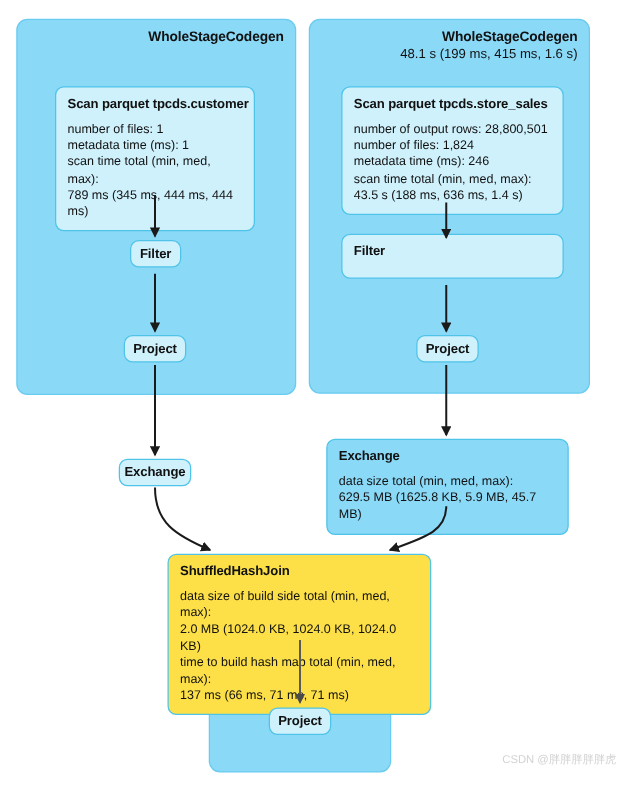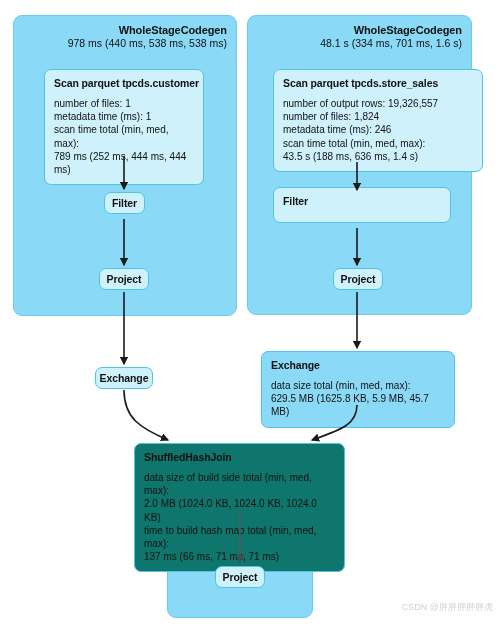--- a/index.html
+++ b/index.html
@@ -75,21 +75,21 @@
   .node.detail .node-title { margin-bottom: 8px; }
   .node-metrics {
     font-size: 10px;
     line-height: 1.32;
     white-space: pre-line;
   }
   
   .node.onwhite { background: #CFF1FC; }
   
   .node.joinbox {
-    background: #0f766e;
+    background: #fde047;
     border-color: #4FC3E8;
   }
   
   .node.exchangebox {
     background: #8AD9F7;
     border-color: #4FC3E8;
   }
   .watermark {
     position: absolute;
     right: 8px;
@@ -101,28 +101,27 @@
   }
 </style>
 </head>
 <body>
 
 <div id="canvas">
 
   <div class="stage" style="left:13px; top:15px; width:224px; height:301px;">
     <div class="stage-header">
       <div class="stage-title">WholeStageCodegen</div>
-      <div class="stage-metric">978 ms (440 ms, 538 ms, 538 ms)</div>
     </div>
   </div>
 
   <div class="stage" style="left:247px; top:15px; width:225px; height:300px;">
     <div class="stage-header">
       <div class="stage-title">WholeStageCodegen</div>
-      <div class="stage-metric">48.1 s (334 ms, 701 ms, 1.6 s)</div>
+      <div class="stage-metric">48.1 s (199 ms, 415 ms, 1.6 s)</div>
     </div>
   </div>
 
   <div class="stage" style="left:167px; top:523px; width:146px; height:95px;">
     <div class="stage-header" style="left:0; right:0; text-align:center; top:8px;">
       <div class="stage-title">WholeStageCodegen</div>
       <div class="stage-metric">3.7 s (1.7 s, 2.0 s, 2.0 s)</div>
     </div>
   </div>
 
@@ -149,38 +148,38 @@
     <path d="M 357 405 C 357 425, 340 430, 312 440" fill="none" stroke="#1A1A1A" stroke-width="1.6" marker-end="url(#arrow)"></path>
 
     <line x1="240" y1="512" x2="240" y2="562" stroke="#5A5A5A" stroke-width="1.6" marker-end="url(#arrowgray)"></line>
   </svg>
 
   <div class="node detail" style="left:44px; top:69px; width:160px;">
     <div class="node-title">Scan parquet tpcds.customer</div>
     <div class="node-metrics">number of files: 1
 metadata time (ms): 1
 scan time total (min, med, max):
-789 ms (252 ms, 444 ms, 444 ms)</div>
+789 ms (345 ms, 444 ms, 444 ms)</div>
   </div>
 
   <div class="node plain" style="left:104px; top:192px; width:41px; height:22px;">
     <div class="node-title">Filter</div>
   </div>
 
   <div class="node plain" style="left:99px; top:268px; width:50px; height:22px;">
     <div class="node-title">Project</div>
   </div>
 
   <div class="node plain onwhite" style="left:95px; top:367px; width:58px; height:22px;">
     <div class="node-title">Exchange</div>
   </div>
 
-  <div class="node detail" style="left:273px; top:69px; width:210px;">
+  <div class="node detail" style="left:273px; top:69px; width:178px;">
     <div class="node-title">Scan parquet tpcds.store_sales</div>
-    <div class="node-metrics">number of output rows: 19,326,557
+    <div class="node-metrics">number of output rows: 28,800,501
 number of files: 1,824
 metadata time (ms): 246
 scan time total (min, med, max):
 43.5 s (188 ms, 636 ms, 1.4 s)</div>
   </div>
 
   <div class="node detail" style="left:273px; top:187px; width:178px; padding-bottom:7px;">
     <div class="node-title">Filter</div>
   </div>
 

